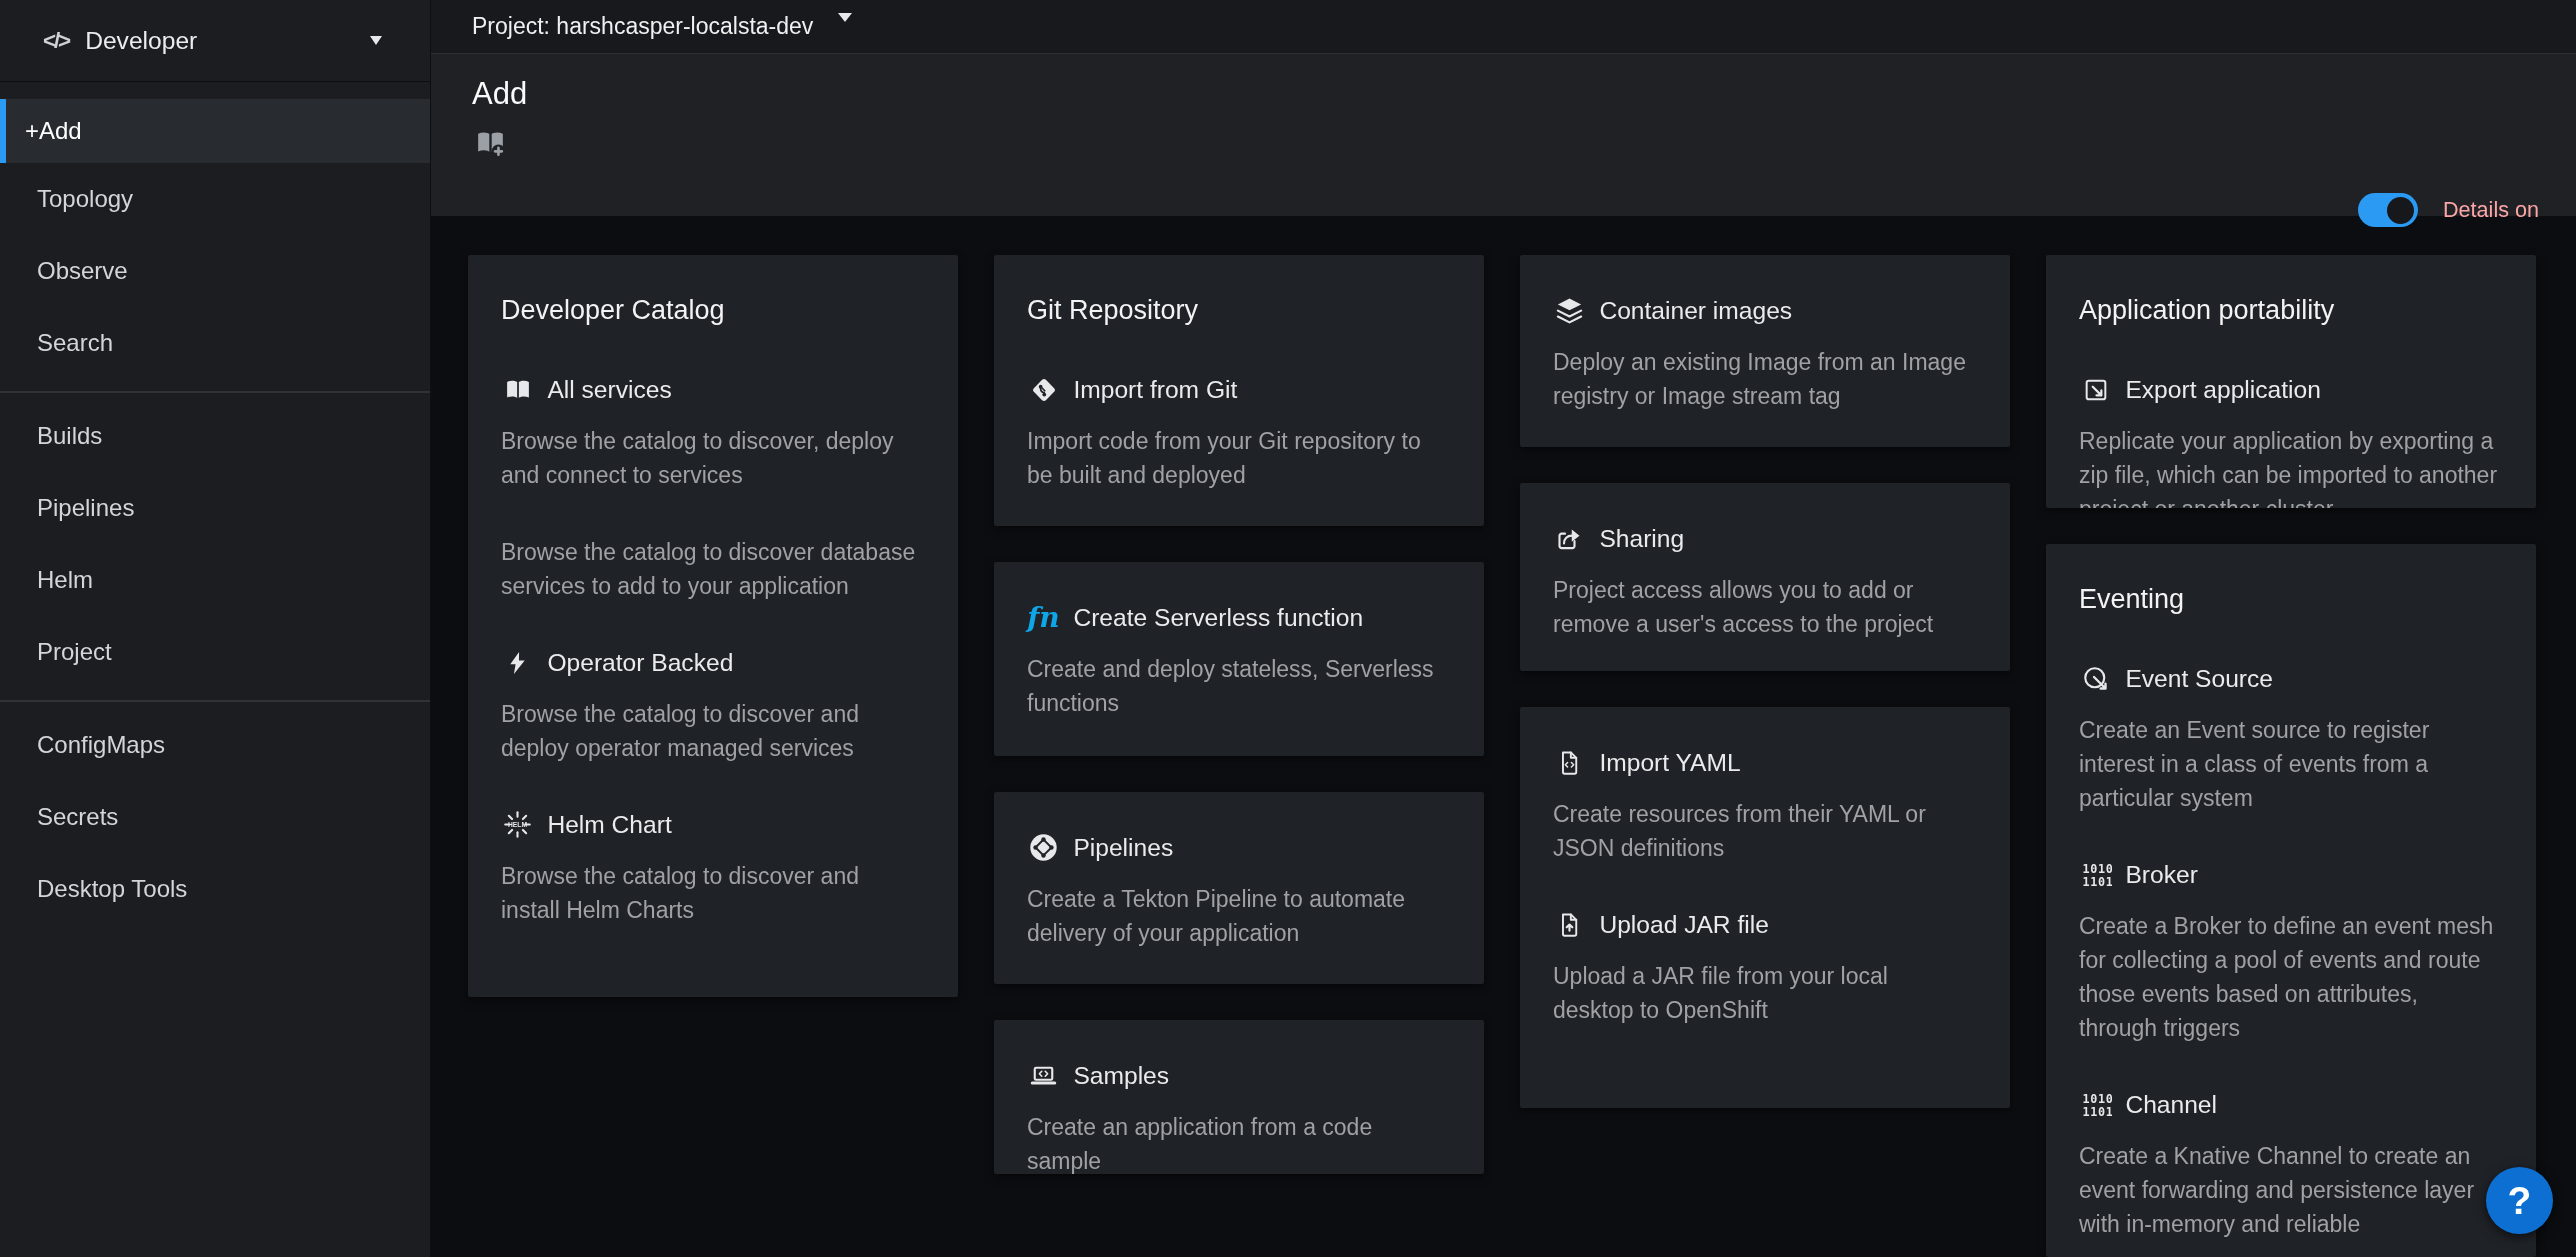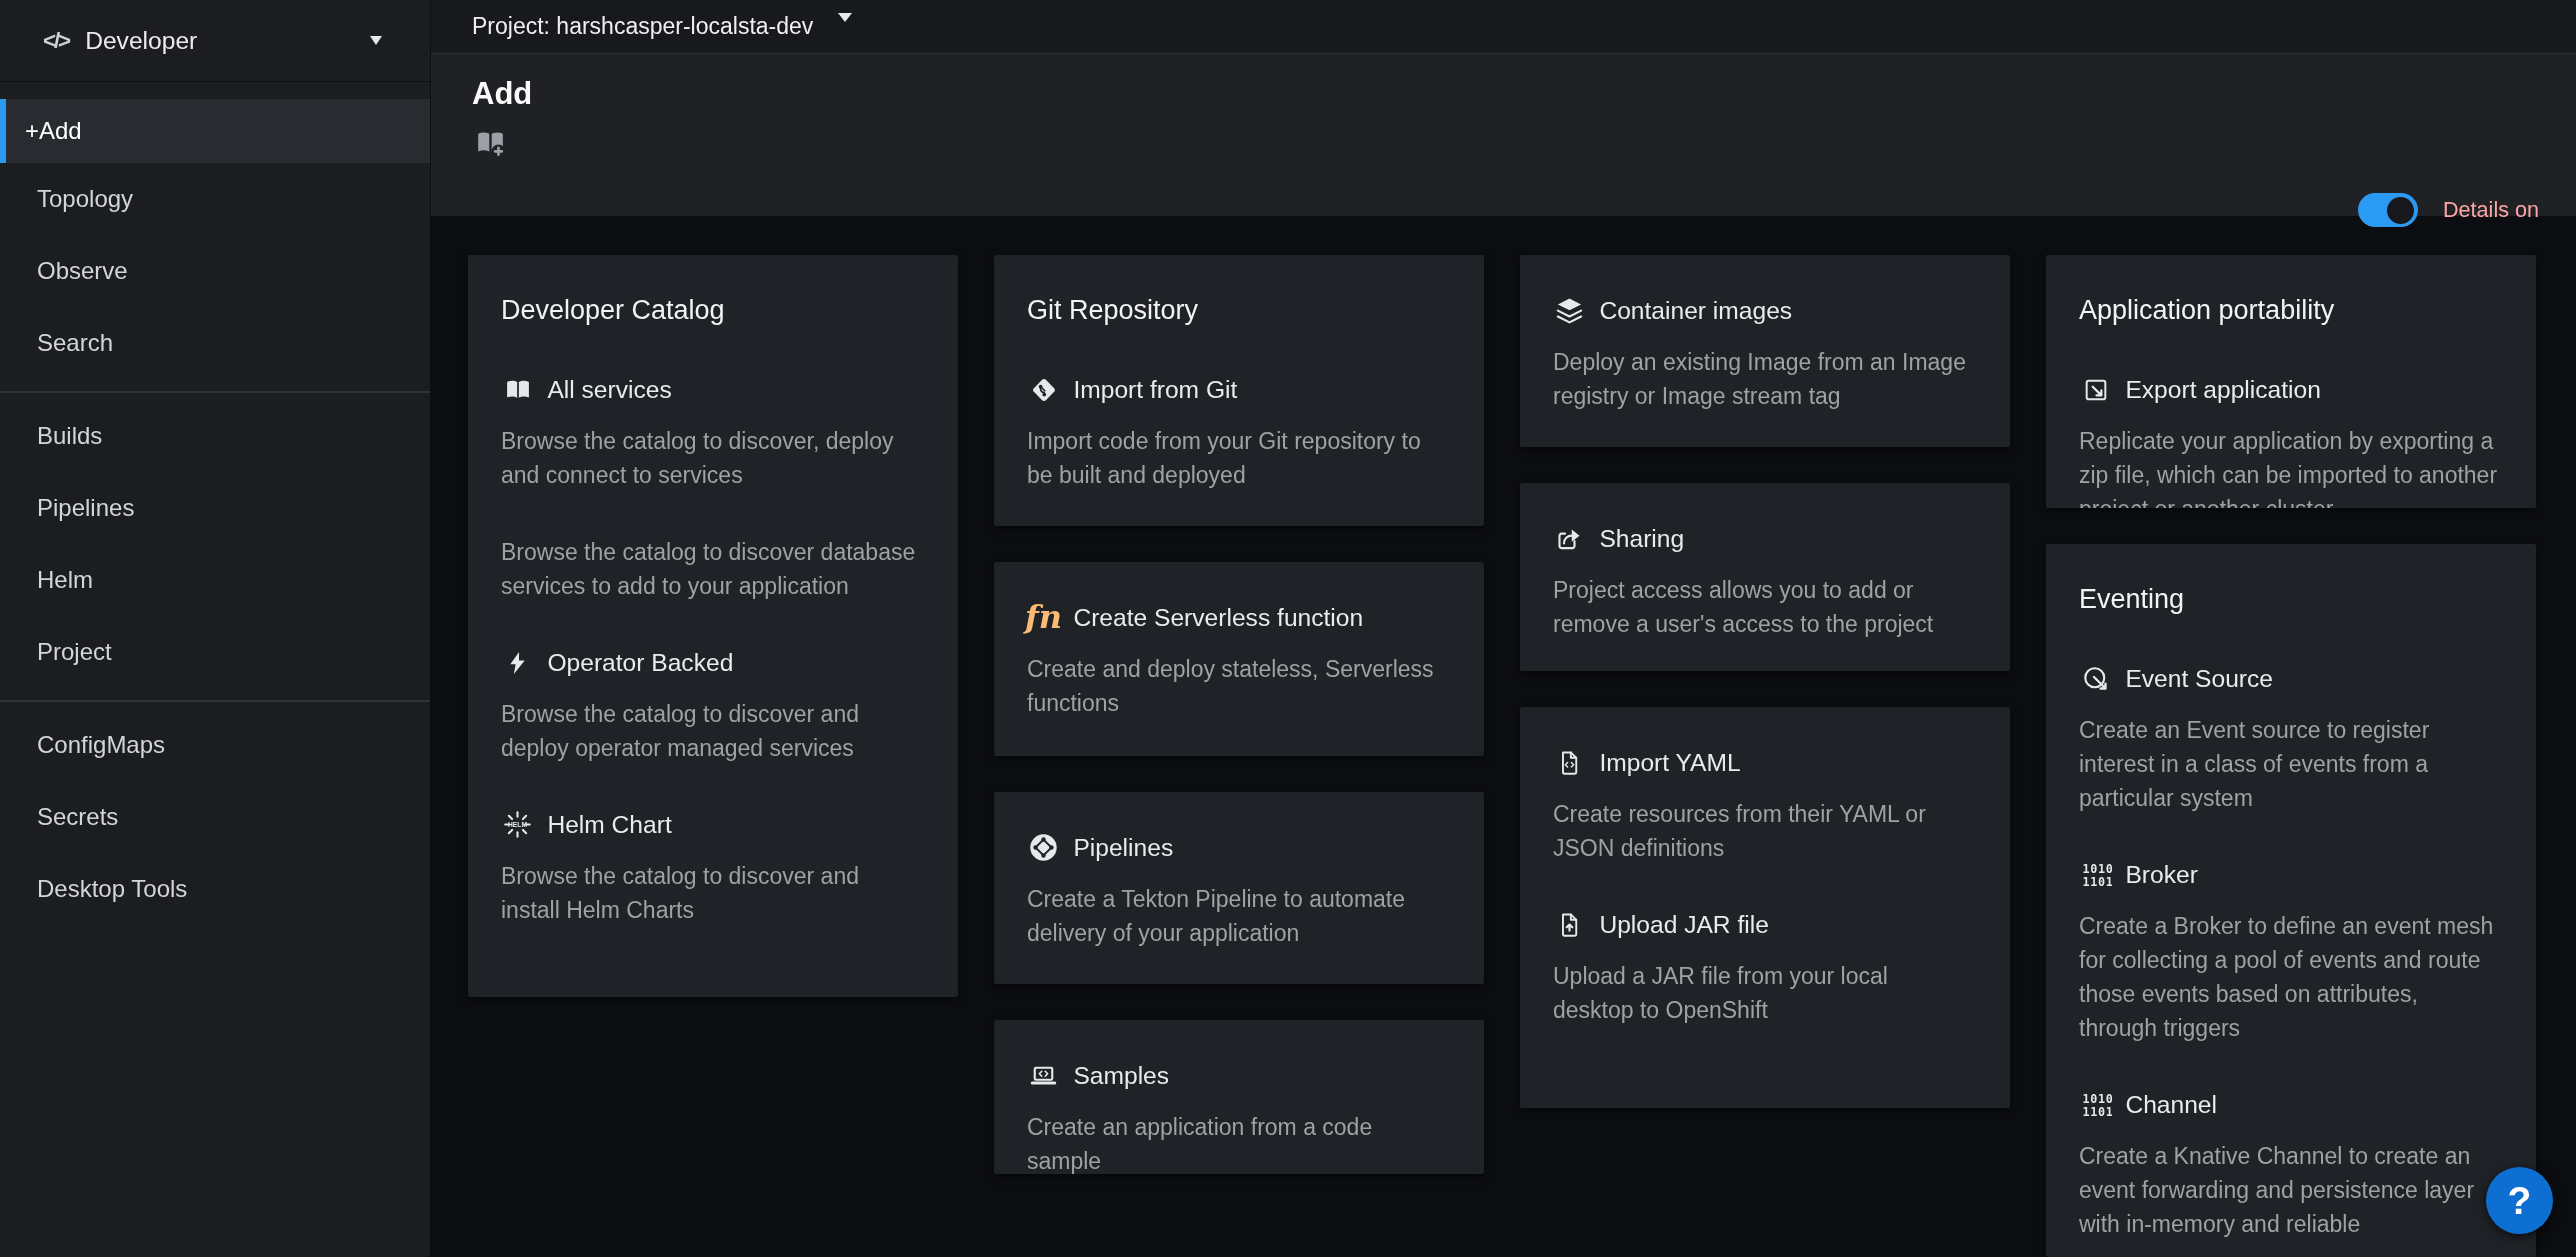--- a/index.html
+++ b/index.html
@@ -26,21 +26,21 @@
 
   
   .right{flex:1;display:flex;flex-direction:column;height:100%;}
   .masthead{height:54px;min-height:54px;background:#17191c;border-bottom:1.5px solid #2c2f33;
     display:flex;align-items:center;padding-left:41px;}
   .project-selector{display:flex;align-items:flex-start;color:#f0f0f1;font-size:23px;cursor:pointer;}
   .project-selector .caret{margin-left:25px;border-left-width:7.5px;border-right-width:7.5px;border-top-width:9.7px;}
 
   .page-header{height:162px;min-height:162px;background:#1f2125;position:relative;
     padding:19.4px 36px 0 41px;}
-  .page-title{margin:0;font-size:31px;font-weight:700;color:#fafafa;line-height:42px;}
+  .page-title{margin:0;font-size:31px;font-weight:400;color:#fafafa;line-height:42px;}
   .quickstart{background:none;border:none;padding:0;margin-top:10.4px;cursor:pointer;display:block;}
   .details-toggle{position:absolute;right:37px;top:139px;display:flex;align-items:center;}
   .switch{width:60px;height:34px;border-radius:17px;background:#2b9af3;display:inline-flex;
     align-items:center;justify-content:flex-end;padding-right:3.7px;cursor:pointer;}
   .knob{width:27px;height:27px;border-radius:50%;background:#16181c;display:block;}
   .toggle-label{margin-left:25px;font-size:21.6px;color:#fca5a5;}
 
   
   .content{flex:1;background:#0c0d10;padding:39px 36px 0 37px;display:flex;gap:36px;
     overflow:hidden;}
@@ -48,21 +48,21 @@
   .card{background:#1f2227;border-radius:2.2px;box-shadow:0 3px 9px rgba(0,0,0,.5);
     padding:39px 36px 36px 33px;overflow:hidden;}
   .card-title{margin:0 0 46px 0;font-size:27px;font-weight:500;color:#f3f3f4;line-height:33px;}
   .item{display:block;cursor:pointer;}
   .item-head{display:flex;align-items:center;height:33px;margin-bottom:18px;}
   .item-icon{width:33px;height:33px;display:flex;align-items:center;justify-content:center;margin-right:13.4px;}
   .item-title{font-size:24.6px;font-weight:500;color:#eaebec;white-space:nowrap;}
   .item-desc{margin:0 0 43px 0;font-size:23px;line-height:34px;color:#9fa1a4;max-width:422px;}
   .item:last-child .item-desc{margin-bottom:0;}
   .fn-glyph{font-family:"DejaVu Serif",serif;font-style:italic;font-weight:600;
-    font-size:32px;color:#fdba74;line-height:33px;}
+    font-size:28px;color:#0ea5e9;line-height:33px;}
 
   .c-devcat{height:742px}.c-git{height:271px}.c-fn{height:194px}.c-pipe{height:192px}
   .c-samples{height:154px}.c-img{height:192px}.c-share{height:188px}.c-flm{height:401px}
   .c-export{height:304px}.c-eventing{height:894px}
 
   
   .help-fab{position:absolute;left:2486px;top:1167px;width:67px;height:67px;border-radius:50%;
     background:#0c6fd1;border:none;color:#ffffff;font-size:39px;font-weight:700;cursor:pointer;
     display:flex;align-items:center;justify-content:center;box-shadow:0 3px 10.4px rgba(0,0,0,.6);}
 

